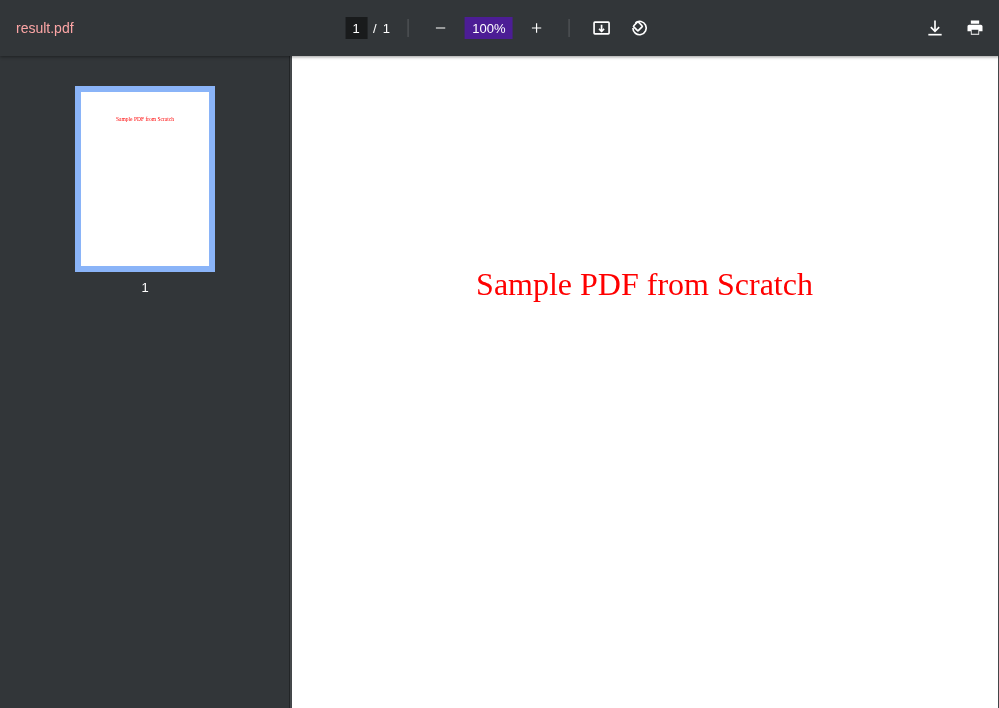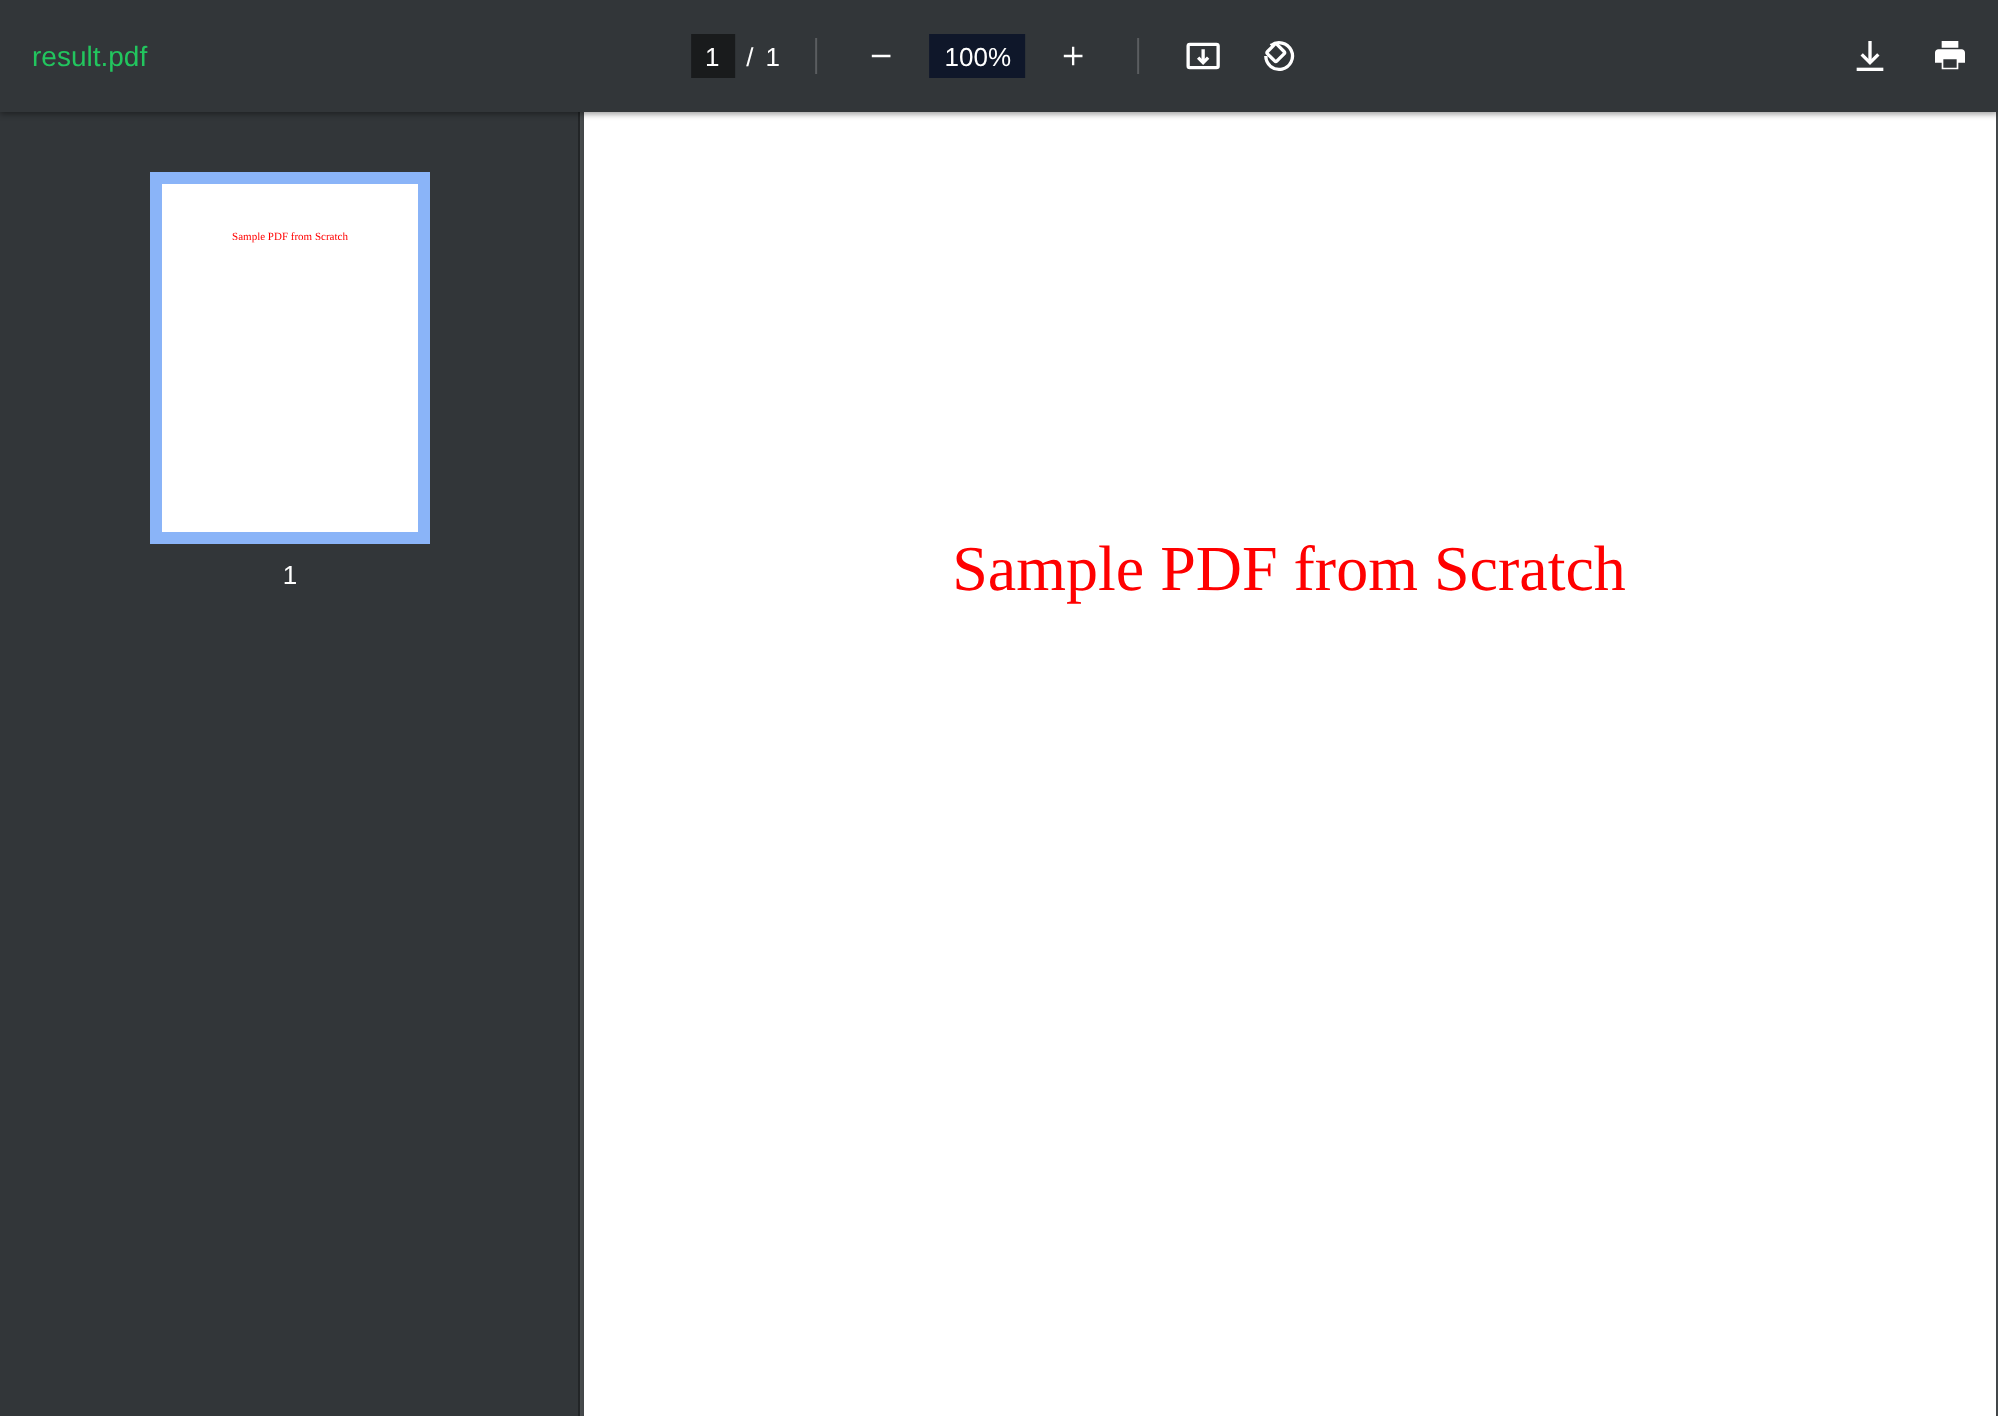--- a/index.html
+++ b/index.html
@@ -12,39 +12,39 @@
     background: #323639;
     display: flex;
     align-items: center;
     color: #fff;
     font-size: 14px;
     position: relative;
     box-shadow: 0 1px 3px rgba(0,0,0,0.4);
     z-index: 10;
   }
   .tb-left { display:flex; align-items:center; padding-left:16px; }
-  .file-name { font-size:14px; color:#22c55e; font-weight:500; }
+  .file-name { font-size:14px; color:#fca5a5; font-weight:500; }
   .tb-center {
     position:absolute; left:50%; top:0; transform:translateX(-50%);
     height:100%; display:flex; align-items:center; gap:10px;
   }
   .page-count { display:flex; align-items:center; gap:6px; font-size:13px; }
   .page-input {
     width:22px; height:22px; background:#191b1c; color:#fff; border:none;
     text-align:center; font-size:13px;
   }
   .page-sep { color:#fff; }
   .page-total { color:#fff; }
   .vdiv { width:1px; height:18px; background:#5a5d60; margin:0 8px; }
   .icon-btn {
     width:28px; height:28px; display:flex; align-items:center; justify-content:center;
     cursor:pointer; color:#fff;
   }
   .zoom-pct {
-    height:22px; padding:0 6px; background:#0f172a; color:#fff;
+    height:22px; padding:0 6px; background:#4c1d95; color:#fff;
     text-align:center; font-size:13px; border:none; width:48px;
   }
   .tb-right { position:absolute; right:10px; top:0; height:100%; display:flex; align-items:center; gap:12px; }
 
   svg { display:block; }
 
   
   .content { flex:1; display:flex; min-height:0; }
 
   

